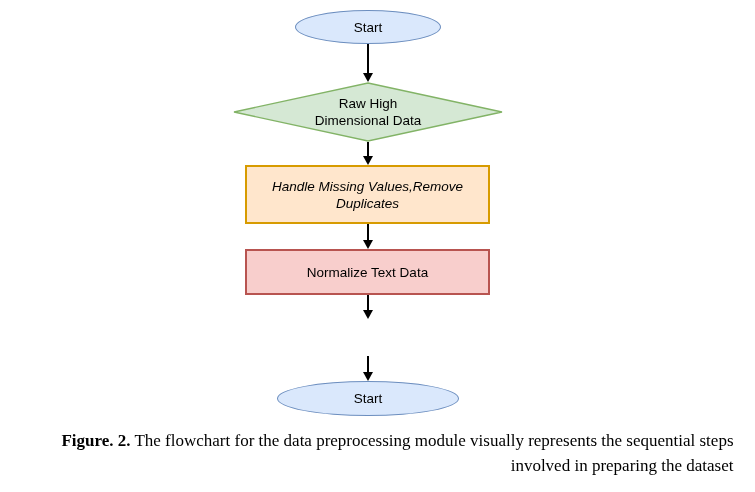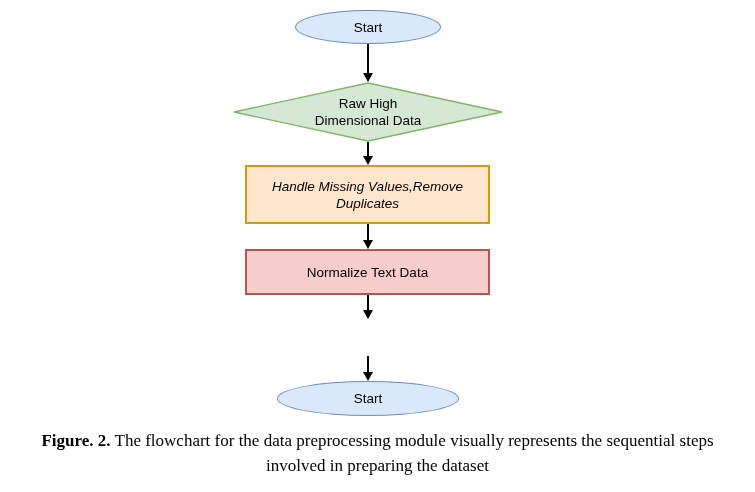--- a/index.html
+++ b/index.html
@@ -74,20 +74,21 @@
     width: 755px;
     text-align: center;
     font-family: "Liberation Serif", serif;
     font-size: 17px;
     line-height: 25px;
     color: #000000;
   }
   .caption-inner {
     max-width: 712px;
     margin: 0 auto;
+    text-align: right;
   }
 </style>
 </head>
 <body>
 
 <div class="canvas">
 
   <div class="node ellipse" style="left: 295px; top: 10px; width: 146px; height: 34px; background-color: rgb(218, 232, 252); border-color: rgb(108, 142, 191);">
     <div class="label">Start</div>
   </div>

